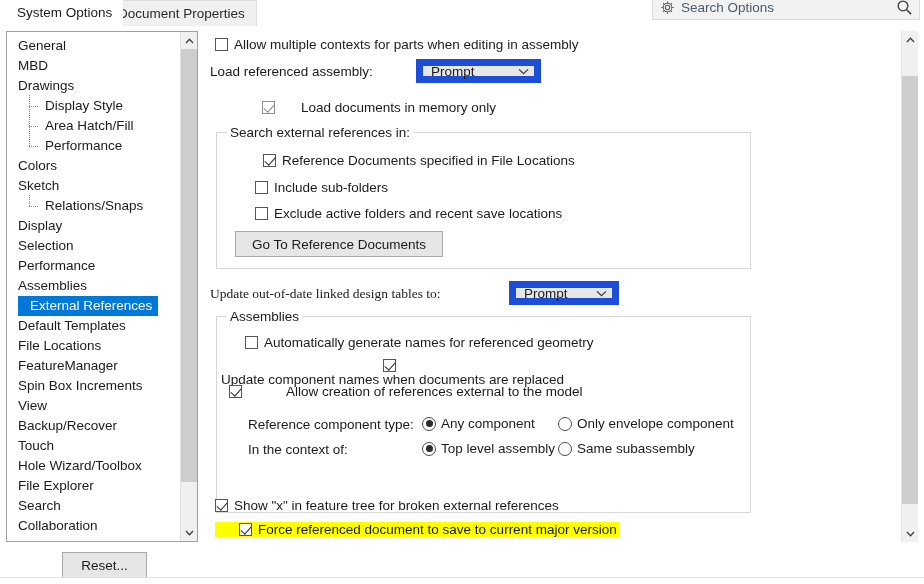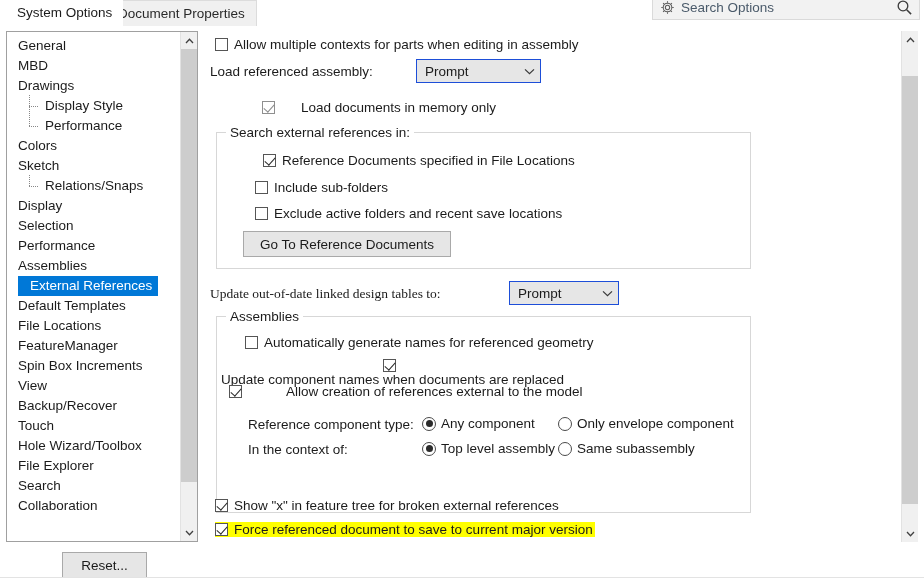--- a/index.html
+++ b/index.html
@@ -174,21 +174,21 @@
   .rb.on::after {
     content: "";
     position: absolute; left: 50%; top: 50%;
     width: 7px; height: 7px; margin: -3.5px 0 0 -3.5px;
     border-radius: 50%;
     background: #2b2b2b;
   }
 
   .combo {
     height: 24px;
-    border: 1px solid #1d4ed8;
+    border: 7px solid #1d4ed8;
     background: #e6e6e6;
     display: flex; align-items: center;
     padding: 0 5px 0 8px;
     font-size: 13.5px;
     color: #1b1b1b;
     cursor: default;
   }
   .combo .txt { flex: 1 1 auto; }
   .combo .arr { flex: 0 0 auto; margin-left: 6px; display: flex; align-items: center; }
 
@@ -206,21 +206,21 @@
     position: absolute;
     border: 1px solid #d7d7d7;
   }
   .group > .caption {
     position: absolute; top: -8px; left: 9px;
     background: #ffffff;
     padding: 0 4px;
     font-size: 13.5px;
     color: #1b1b1b;
   }
-  .hl-row { display: inline-flex; align-items: center; background: #ffff00; padding-right: 2px; }
+  .hl-row { display: inline-flex; align-items: center; background: #ffff00; padding-right: 2px; padding-left: 24px; }
 
   
   .bottombar {
     position: absolute; left: 0; top: 547px; width: 924px; height: 37px;
     background: #ffffff;
   }
   .bottombar .sep {
     position: absolute; left: 0; top: 30px; width: 924px; height: 1px;
     background: #e3e3e3;
   }
@@ -261,20 +261,21 @@
       </svg>
     </span>
   </div>
 
   <div class="sidebar">
     <div class="sidelist" id="sidelist">
         <div class="side-item"><span>General</span></div>
         <div class="side-item"><span>MBD</span></div>
         <div class="side-item"><span>Drawings</span></div>
         <div class="side-item child"><span>Display Style</span></div>
+        <div class="side-item child"><span>Area Hatch/Fill</span></div>
         <div class="side-item child last"><span>Performance</span></div>
         <div class="side-item"><span>Colors</span></div>
         <div class="side-item"><span>Sketch</span></div>
         <div class="side-item child last"><span>Relations/Snaps</span></div>
         <div class="side-item"><span>Display</span></div>
         <div class="side-item"><span>Selection</span></div>
         <div class="side-item"><span>Performance</span></div>
         <div class="side-item"><span>Assemblies</span></div>
         <div class="side-item selected-wrap"><span class="side-item selected" style="display: inline-block; line-height: 20px;">External References</span></div>
         <div class="side-item"><span>Default Templates</span></div>
@@ -341,21 +342,21 @@
         <label class="row" style="left:38px; top:47px;">
           <span class="cb"></span>
           <span class="lbl">Include sub-folders</span>
         </label>
 
         <label class="row" style="left:38px; top:73px;">
           <span class="cb"></span>
           <span class="lbl">Exclude active folders and recent save locations</span>
         </label>
 
-        <div class="btn" style="position:absolute; left:26px; top:98px; width:208px; height:26px;">
+        <div class="btn" style="position:absolute; left:18px; top:98px; width:208px; height:26px;">
           <span>Go To Reference Documents</span>
         </div>
       </div>
 
       <div class="row" style="left:4px; top:255px;font-family:Liberation Serif, serif;">
         <span class="lbl">Update out-of-date linked design tables to:</span>
       </div>
       <div class="combo" style="position:absolute; left:303px; top:250px; width:110px;">
         <span class="txt">Prompt</span>
         <span class="arr">

